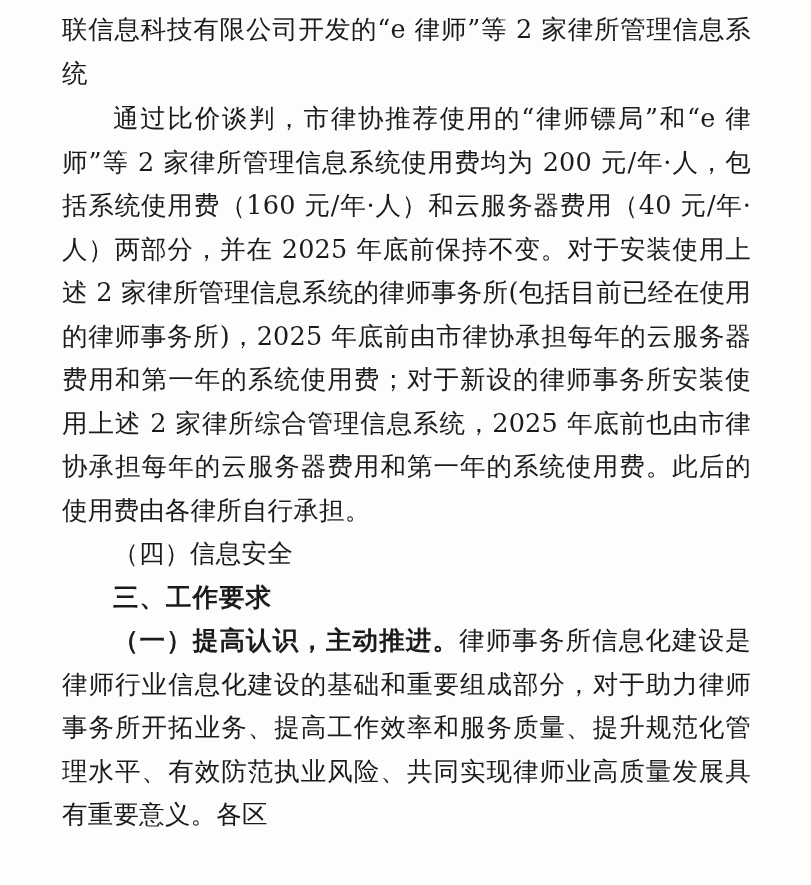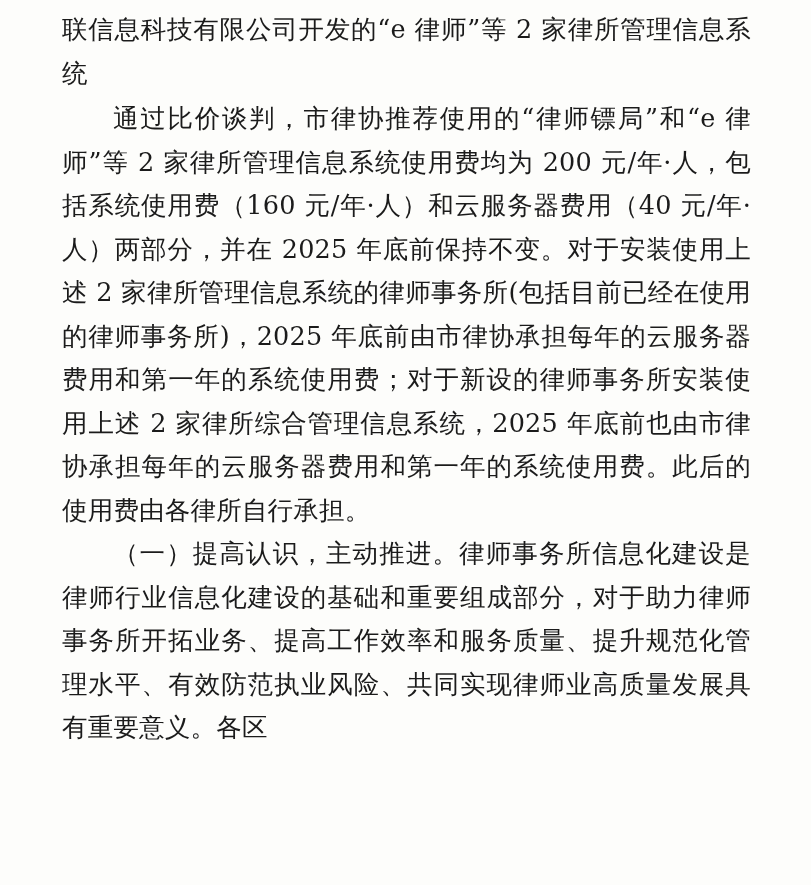--- a/index.html
+++ b/index.html
@@ -43,38 +43,40 @@
   .heading {
     text-indent: 51px;
     font-weight: bold;
     font-family: "DejaVu Sans", sans-serif;
     letter-spacing: 1px;
   }
   .subhead {
     text-indent: 51px;
   }
   .bold-run {
-    font-weight: normal;
+    font-weight: bold;
     font-family: "DejaVu Sans", sans-serif;
   }
   .spacer-s { height: 2px; }
 </style>
 </head>
 <body>
 
 <div class="page">
   <div class="doc-body">
 
     <p class="cont">联信息科技有限公司开发的“e 律师”等 2 家律所管理信息系统</p>
 
 
     <div class="spacer-s"></div>
 
 
     <p class="para">通过比价谈判，市律协推荐使用的“律师镖局”和“e 律师”等 2 家律所管理信息系统使用费均为 200 元/年·人，包括系统使用费（160 元/年·人）和云服务器费用（40 元/年·人）两部分，并在 2025 年底前保持不变。对于安装使用上述 2 家律所管理信息系统的律师事务所(包括目前已经在使用的律师事务所)，2025 年底前由市律协承担每年的云服务器费用和第一年的系统使用费；对于新设的律师事务所安装使用上述 2 家律所综合管理信息系统，2025 年底前也由市律协承担每年的云服务器费用和第一年的系统使用费。此后的使用费由各律所自行承担。</p>
 
+    <p class="subhead">（四）信息安全</p>
 
 
+    <p class="heading">三、工作要求</p>
 
     <p class="para"><span class="bold-run">（一）提高认识，主动推进。</span><span>律师事务所信息化建设是律师行业信息化建设的基础和重要组成部分，对于助力律师事务所开拓业务、提高工作效率和服务质量、提升规范化管理水平、有效防范执业风险、共同实现律师业高质量发展具有重要意义。各区</span></p>
 
   </div>
 </div>
 
 </body></html>

